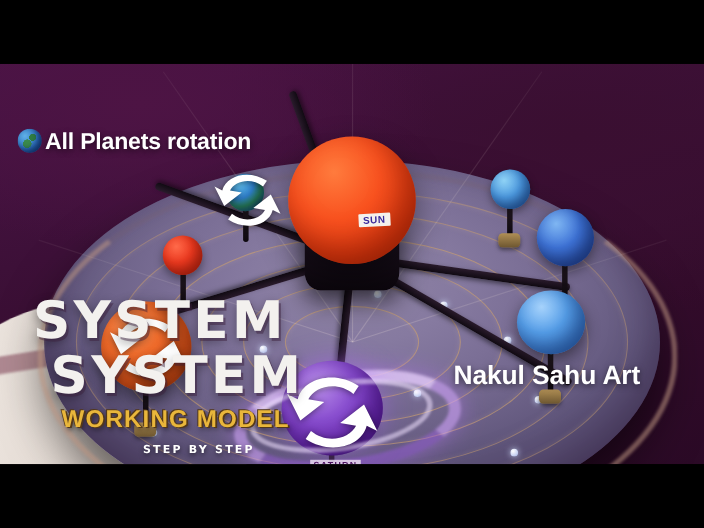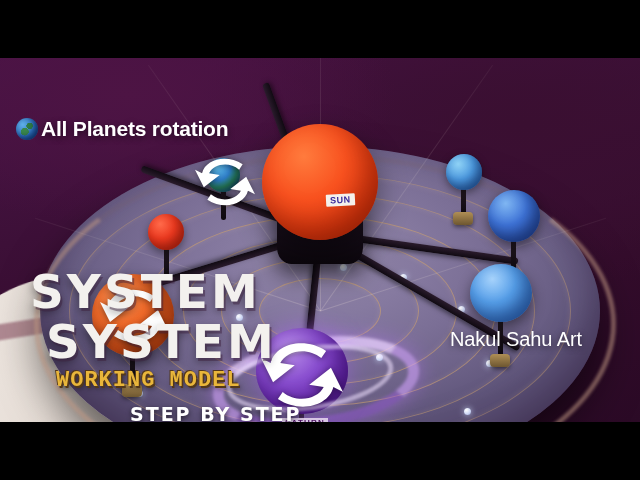--- a/index.html
+++ b/index.html
@@ -158,29 +158,29 @@
         radial-gradient(circle at 62% 36%,#2f7d43 0%,#2f7d43 16%,rgba(47,125,67,0) 17%),
         radial-gradient(circle at 40% 62%,#3a8a4c 0%,#3a8a4c 20%,rgba(58,138,76,0) 21%),
         radial-gradient(circle at 30% 30%,#5fb0e8 0%,#2f72bf 55%,#14407d 100%);
       box-shadow:inset -3px -3px 6px rgba(0,20,60,.6);}
 
   #title{position:absolute;left:30px;top:212px;z-index:50;}
   .big{font-family:"DejaVu Sans",sans-serif;font-weight:700;color:#f3f1ee;
        font-size:47px;line-height:.95;letter-spacing:3px;
        text-shadow:2px 3px 0 rgba(60,30,60,.45),0 4px 10px rgba(0,0,0,.4);}
   #l2{margin-top:5px;margin-left:16px;}
-  #working{font-family:Liberation Mono, monospace;font-weight:700;color:#e9b63b;
+  #working{font-family:Liberation Sans, sans-serif;font-weight:700;color:#e9b63b;
        font-size:22px;letter-spacing:1px;margin-top:4px;margin-left:26px;
        text-shadow:1.5px 1.5px 0 #53381a,-1px -1px 0 #53381a,2px 3px 5px rgba(0,0,0,.5);}
   #step{font-family:"DejaVu Sans",sans-serif;font-weight:700;color:#fff;
-       font-size:19px;letter-spacing:2px;margin-top:10px;margin-left:100px;
+       font-size:10px;letter-spacing:2px;margin-top:10px;margin-left:100px;
        text-shadow:0 2px 5px rgba(0,0,0,.6);}
 
   #byline{position:absolute;right:58px;top:270px;z-index:50;color:#fff;
-       font-size:20px;font-weight:400;letter-spacing:-.1px;
+       font-size:24px;font-weight:700;letter-spacing:-.1px;
        text-shadow:0 2px 6px rgba(0,0,0,.55);font-family:"Liberation Sans",sans-serif;}
 
   
   #shadow{position:absolute;left:50%;top:300px;transform:translateX(-50%);
        width:300px;height:70px;border-radius:50%;
        background:radial-gradient(ellipse at 50% 50%,rgba(20,6,24,.78),rgba(20,6,24,0) 70%);}
 </style>
 </head>
 <body>
 

